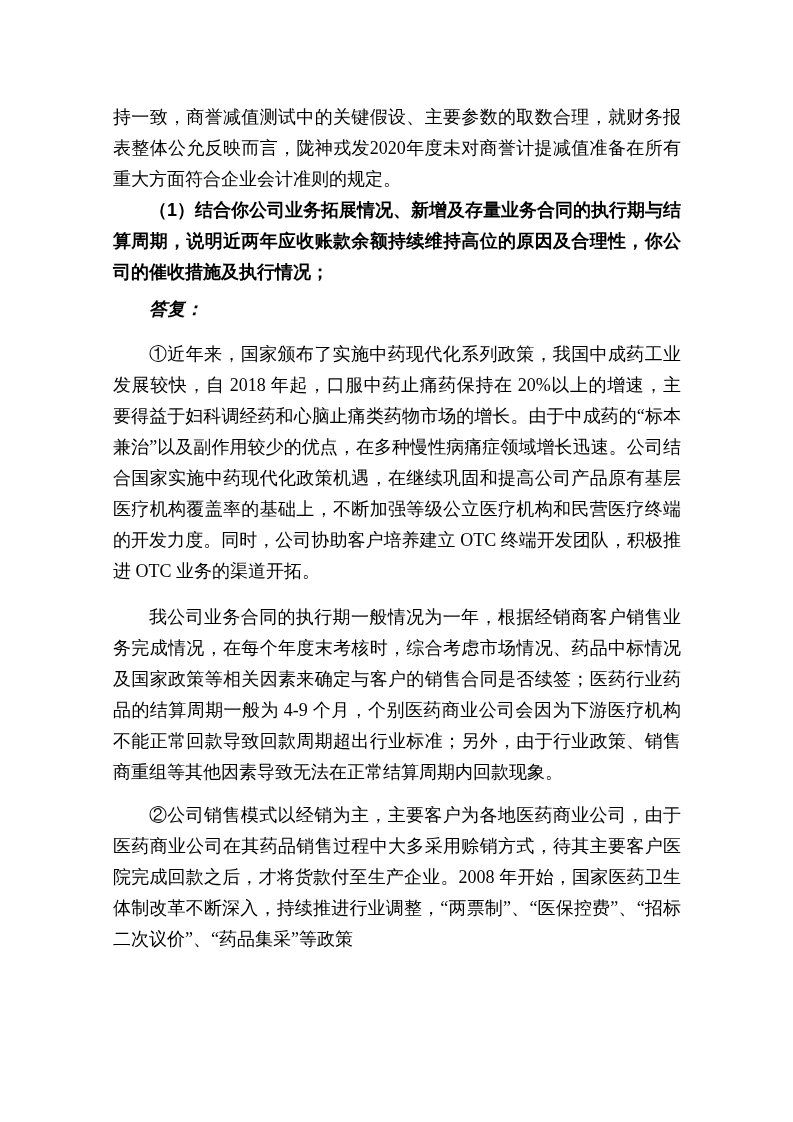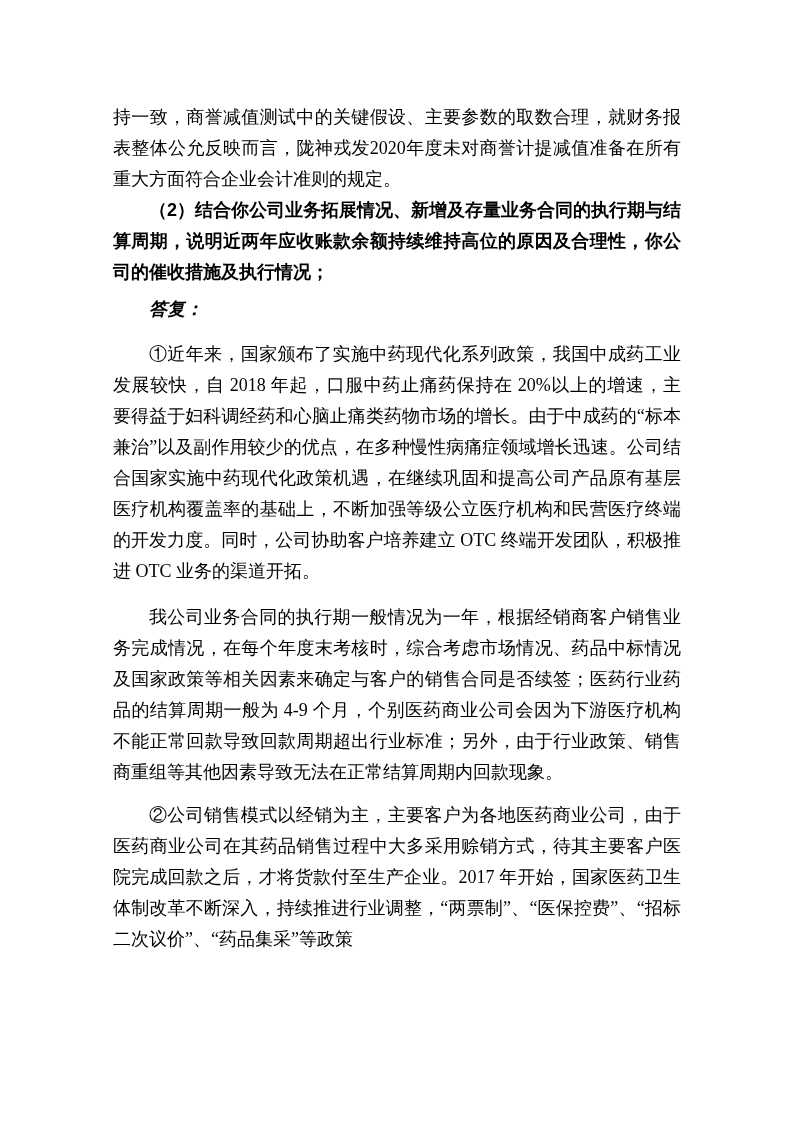--- a/index.html
+++ b/index.html
@@ -55,19 +55,19 @@
   .page p:nth-child(5) { margin-bottom: 12px; }
   .page p:nth-child(6) { margin-bottom: 12px; }
   .page p:nth-child(7) { margin-bottom: 0; }
 </style>
 </head>
 <body>
 
 <div class="page">
   <div id="document-content">
       <p class="body">持一致，商誉减值测试中的关键假设、主要参数的取数合理，就财务报表整体公允反映而言，陇神戎发2020年度未对商誉计提减值准备在所有重大方面符合企业会计准则的规定。</p>
-      <p class="question indent">（2）结合你公司业务拓展情况、新增及存量业务合同的执行期与结算周期，说明近两年应收账款余额持续维持高位的原因及合理性，你公司的催收措施及执行情况；</p>
+      <p class="question indent">（1）结合你公司业务拓展情况、新增及存量业务合同的执行期与结算周期，说明近两年应收账款余额持续维持高位的原因及合理性，你公司的催收措施及执行情况；</p>
       <p class="reply-label indent">答复：</p>
       <p class="body indent">①近年来，国家颁布了实施中药现代化系列政策，我国中成药工业发展较快，自 2018 年起，口服中药止痛药保持在 20%以上的增速，主要得益于妇科调经药和心脑止痛类药物市场的增长。由于中成药的“标本兼治”以及副作用较少的优点，在多种慢性病痛症领域增长迅速。公司结合国家实施中药现代化政策机遇，在继续巩固和提高公司产品原有基层医疗机构覆盖率的基础上，不断加强等级公立医疗机构和民营医疗终端的开发力度。同时，公司协助客户培养建立 OTC 终端开发团队，积极推进 OTC 业务的渠道开拓。</p>
       <p class="body indent">我公司业务合同的执行期一般情况为一年，根据经销商客户销售业务完成情况，在每个年度末考核时，综合考虑市场情况、药品中标情况及国家政策等相关因素来确定与客户的销售合同是否续签；医药行业药品的结算周期一般为 4-9 个月，个别医药商业公司会因为下游医疗机构不能正常回款导致回款周期超出行业标准；另外，由于行业政策、销售商重组等其他因素导致无法在正常结算周期内回款现象。</p>
-      <p class="body indent">②公司销售模式以经销为主，主要客户为各地医药商业公司，由于医药商业公司在其药品销售过程中大多采用赊销方式，待其主要客户医院完成回款之后，才将货款付至生产企业。2017 年开始，国家医药卫生体制改革不断深入，持续推进行业调整，“两票制”、“医保控费”、“招标二次议价”、“药品集采”等政策</p>
+      <p class="body indent">②公司销售模式以经销为主，主要客户为各地医药商业公司，由于医药商业公司在其药品销售过程中大多采用赊销方式，待其主要客户医院完成回款之后，才将货款付至生产企业。2008 年开始，国家医药卫生体制改革不断深入，持续推进行业调整，“两票制”、“医保控费”、“招标二次议价”、“药品集采”等政策</p>
     </div>
 </div>
 
 </body></html>

